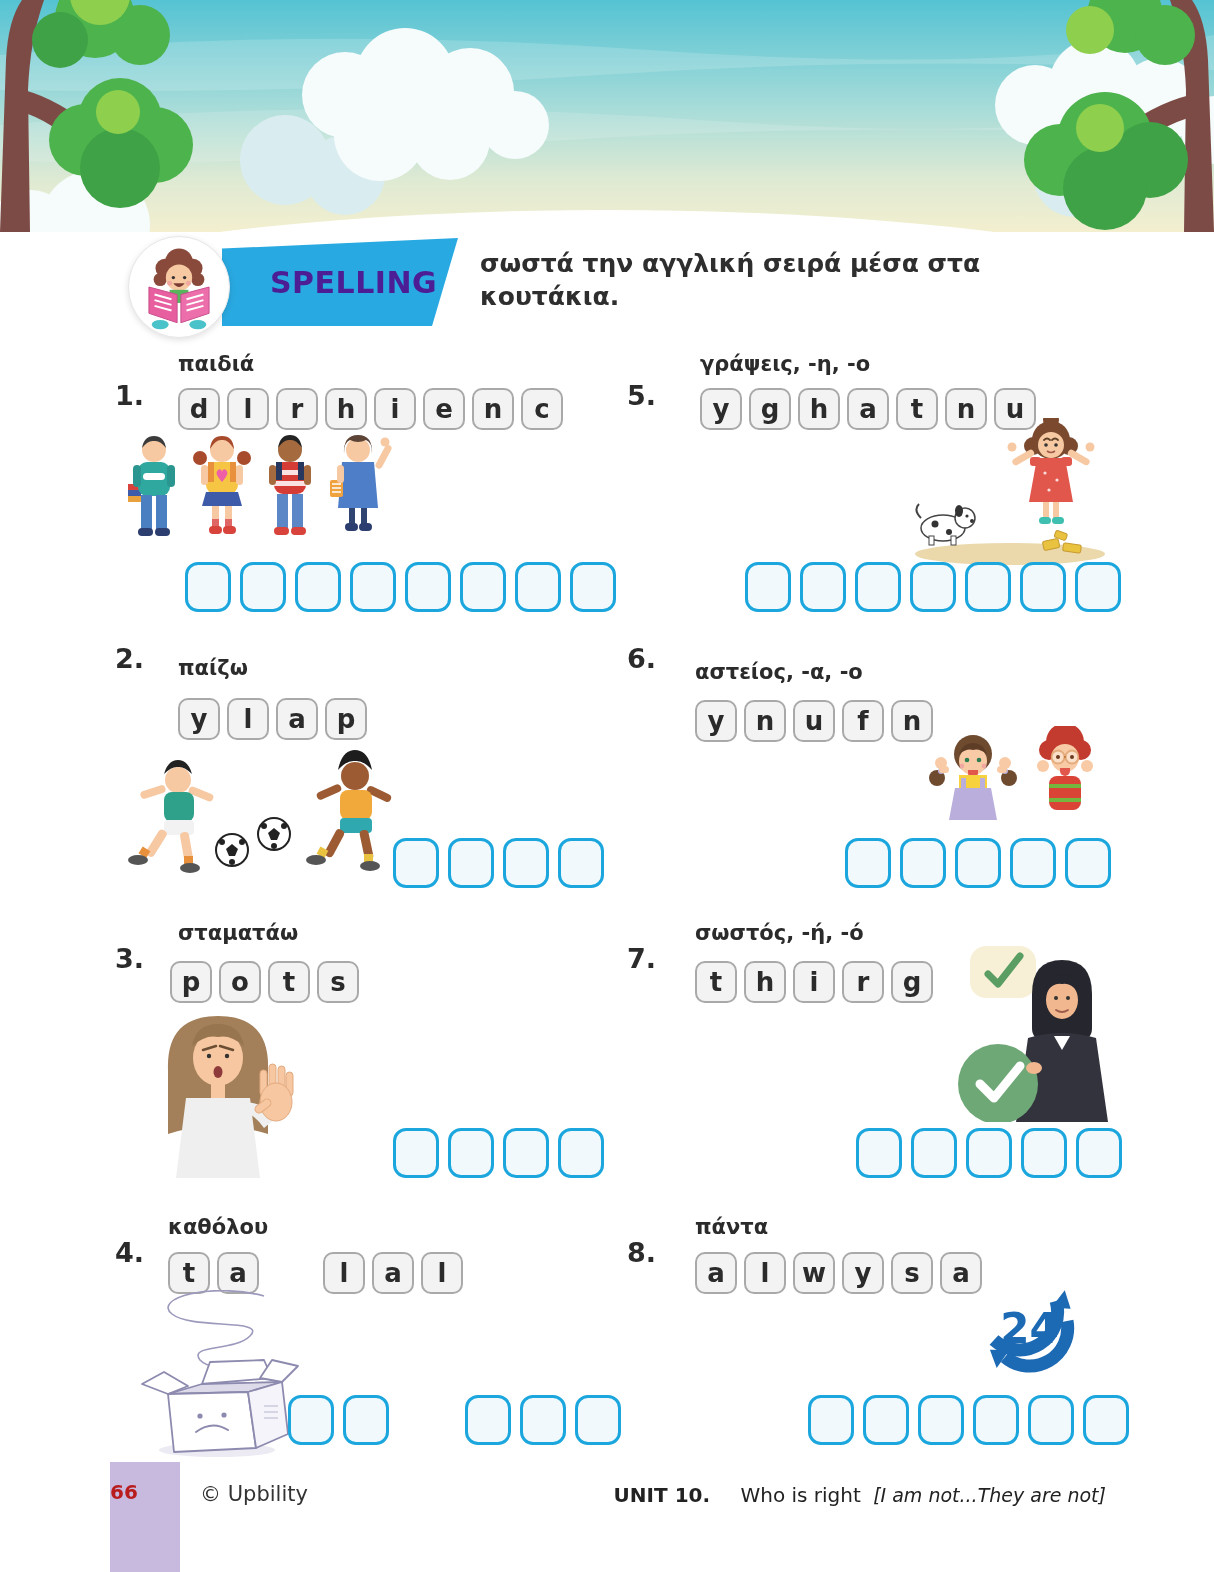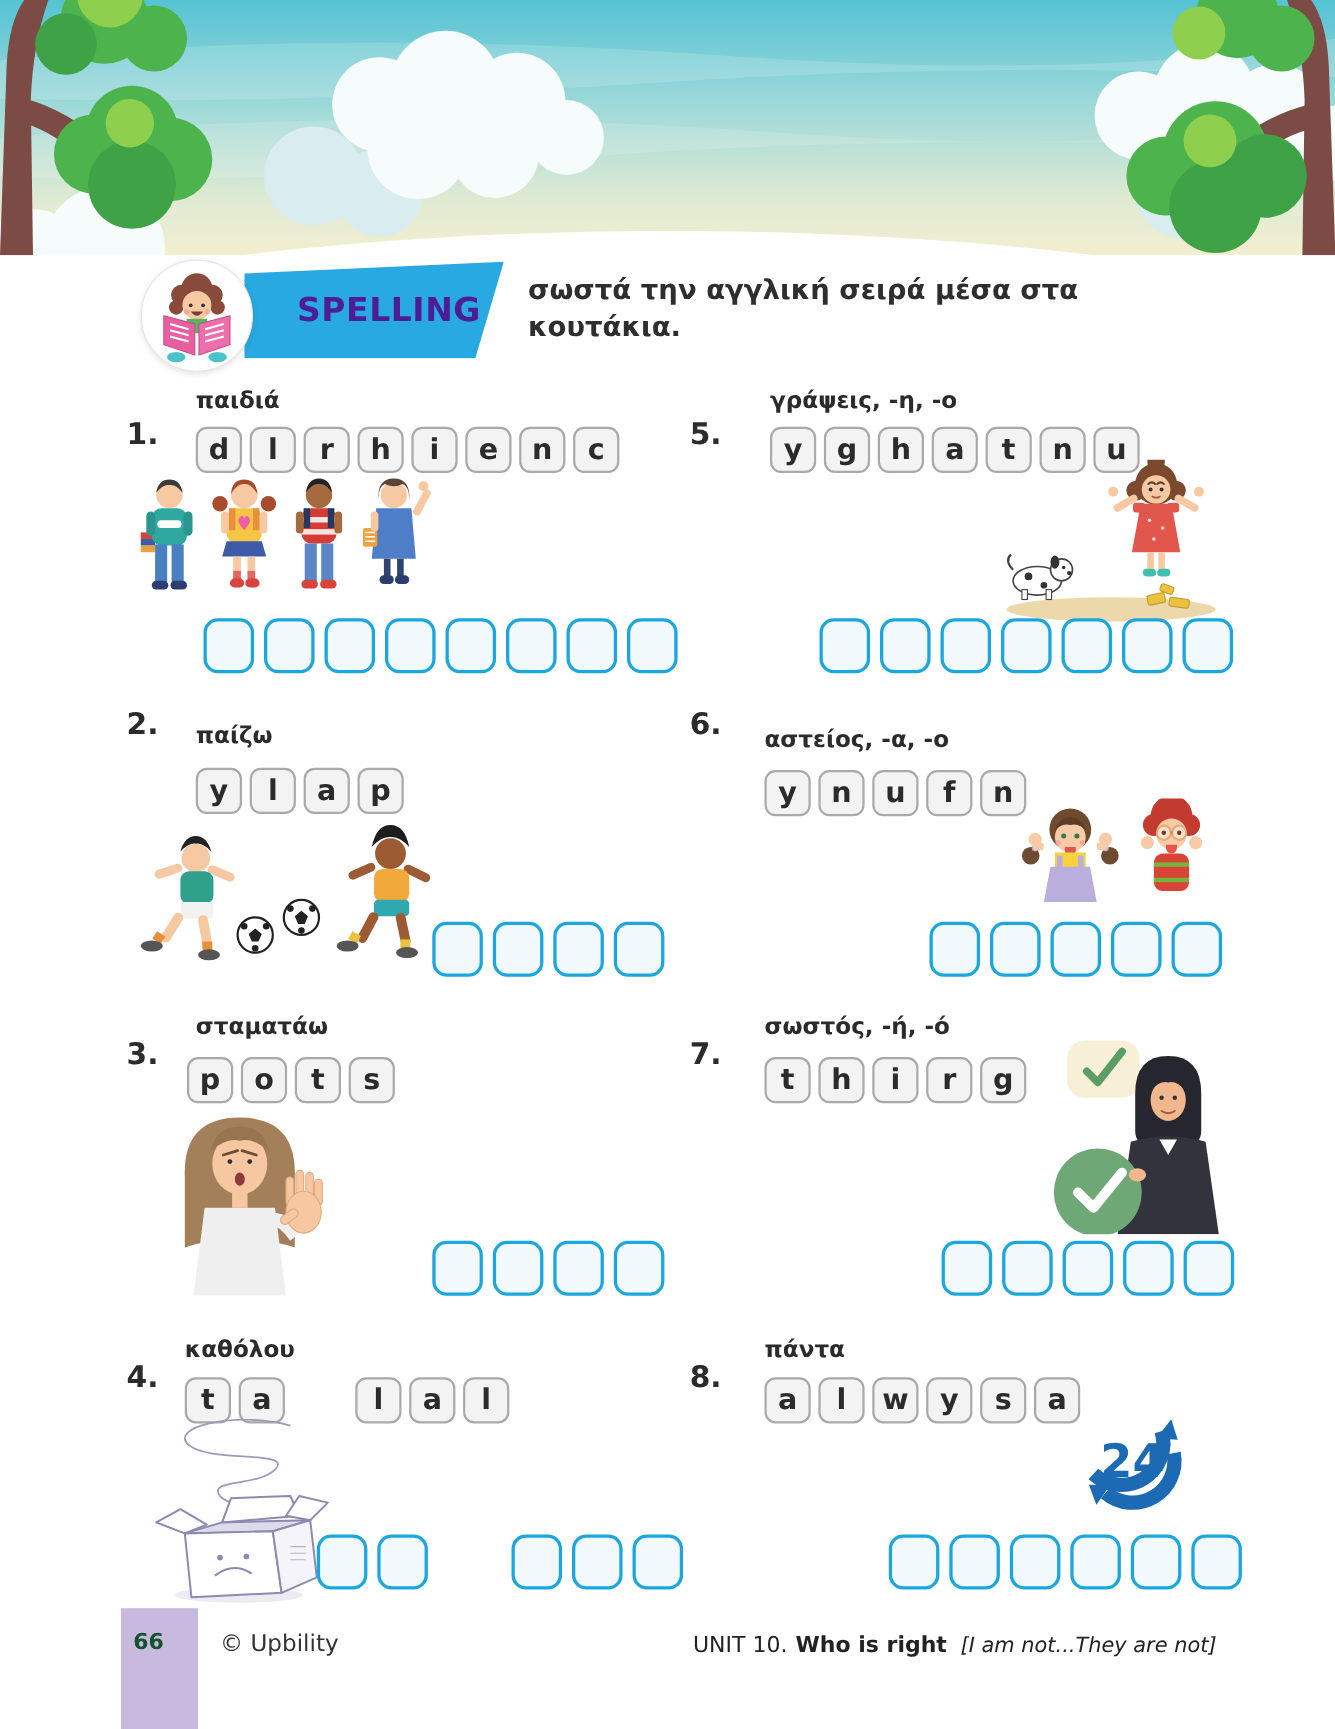--- a/index.html
+++ b/index.html
@@ -21,26 +21,26 @@
   .tilegroup{display:flex;gap:7px}
   .tile{width:42px;height:42px;border:2px solid #a9a9a9;border-radius:10px;background:#f3f3f3;
         display:flex;align-items:center;justify-content:center;font-size:26px;font-weight:bold;
         color:#2b2b2b;line-height:1}
   .boxes{position:absolute;display:flex;gap:9px}
   .boxgroup{display:flex;gap:9px}
   .abox{width:46px;height:50px;border:3px solid #1BA7DE;border-radius:13px;background:#F1F9FD}
   .gap50{width:50px}.gap58{width:58px}
   .illus{position:absolute}
   .pagetab{position:absolute;left:110px;top:1462px;width:70px;height:110px;background:#C8B9DF}
-  .pagenum{position:absolute;left:110px;top:1480px;width:50px;text-align:center;
-           font-size:20px;font-weight:bold;color:#14532d}
+  .pagenum{position:absolute;left:110px;top:1480px;width:50px;text-align:left;
+           font-size:20px;font-weight:bold;color:#b91c1c}
   .copyright{position:absolute;left:200px;top:1482px;font-size:21px;color:#333}
   .unitline{position:absolute;right:108px;top:1483px;font-size:20px;color:#222;white-space:nowrap}
-  .unitline .ul{font-weight:normal}
-  .unitline .ut{font-weight:bold;margin-left:1px}
+  .unitline .ul{font-weight:bold}
+  .unitline .ut{font-weight:normal;margin-left:24px}
   .unitline .un{font-style:italic;margin-left:6px;font-size:19px}
 </style>
 </head>
 <body>
 
 <div id="page">
 
   <svg class="scene" width="1214" height="232" viewBox="0 0 1214 232">
     <defs>
       <linearGradient id="sky" x1="0" y1="0" x2="0" y2="1">

